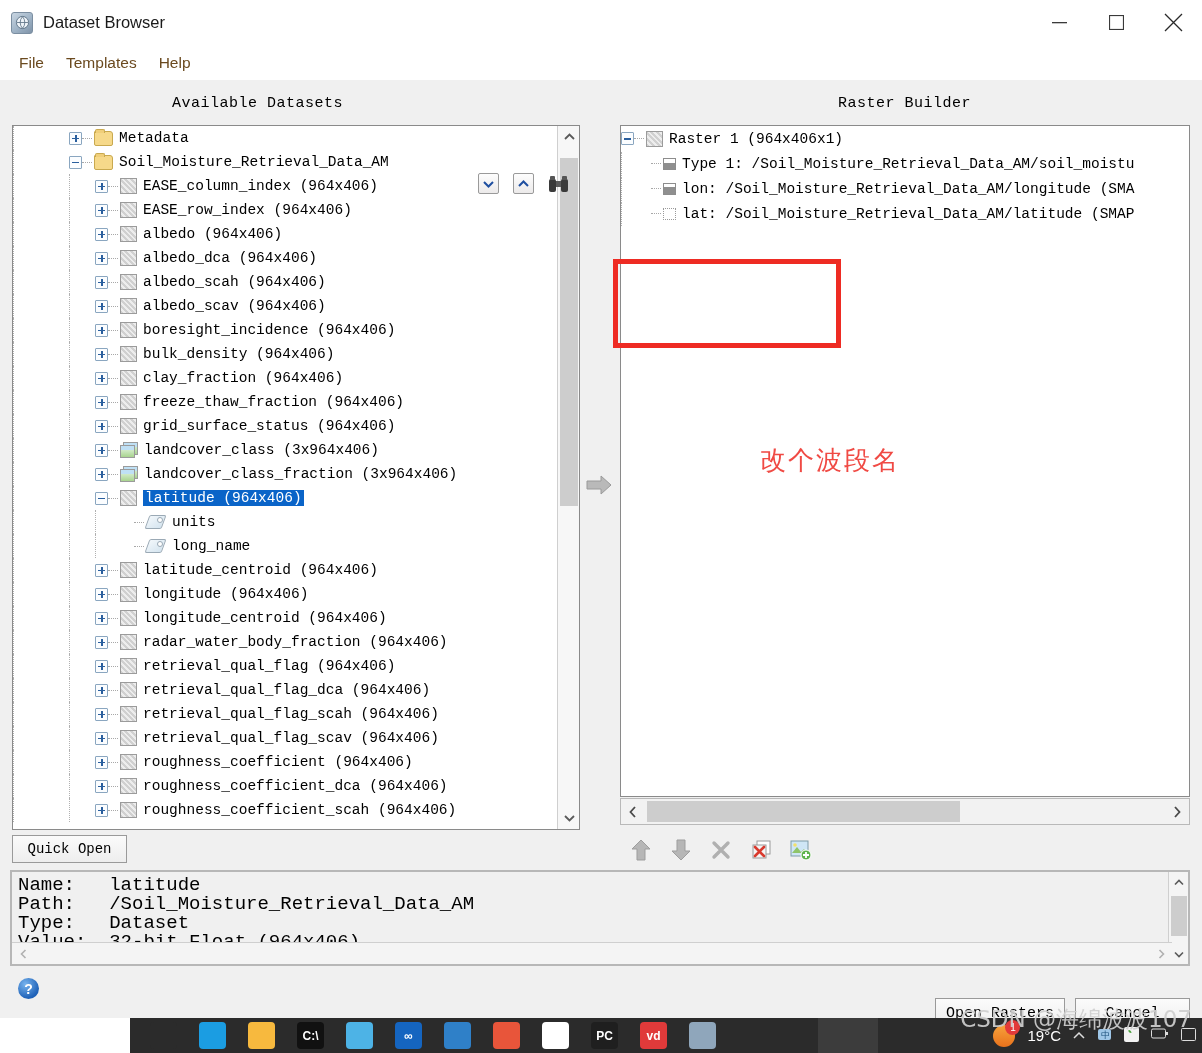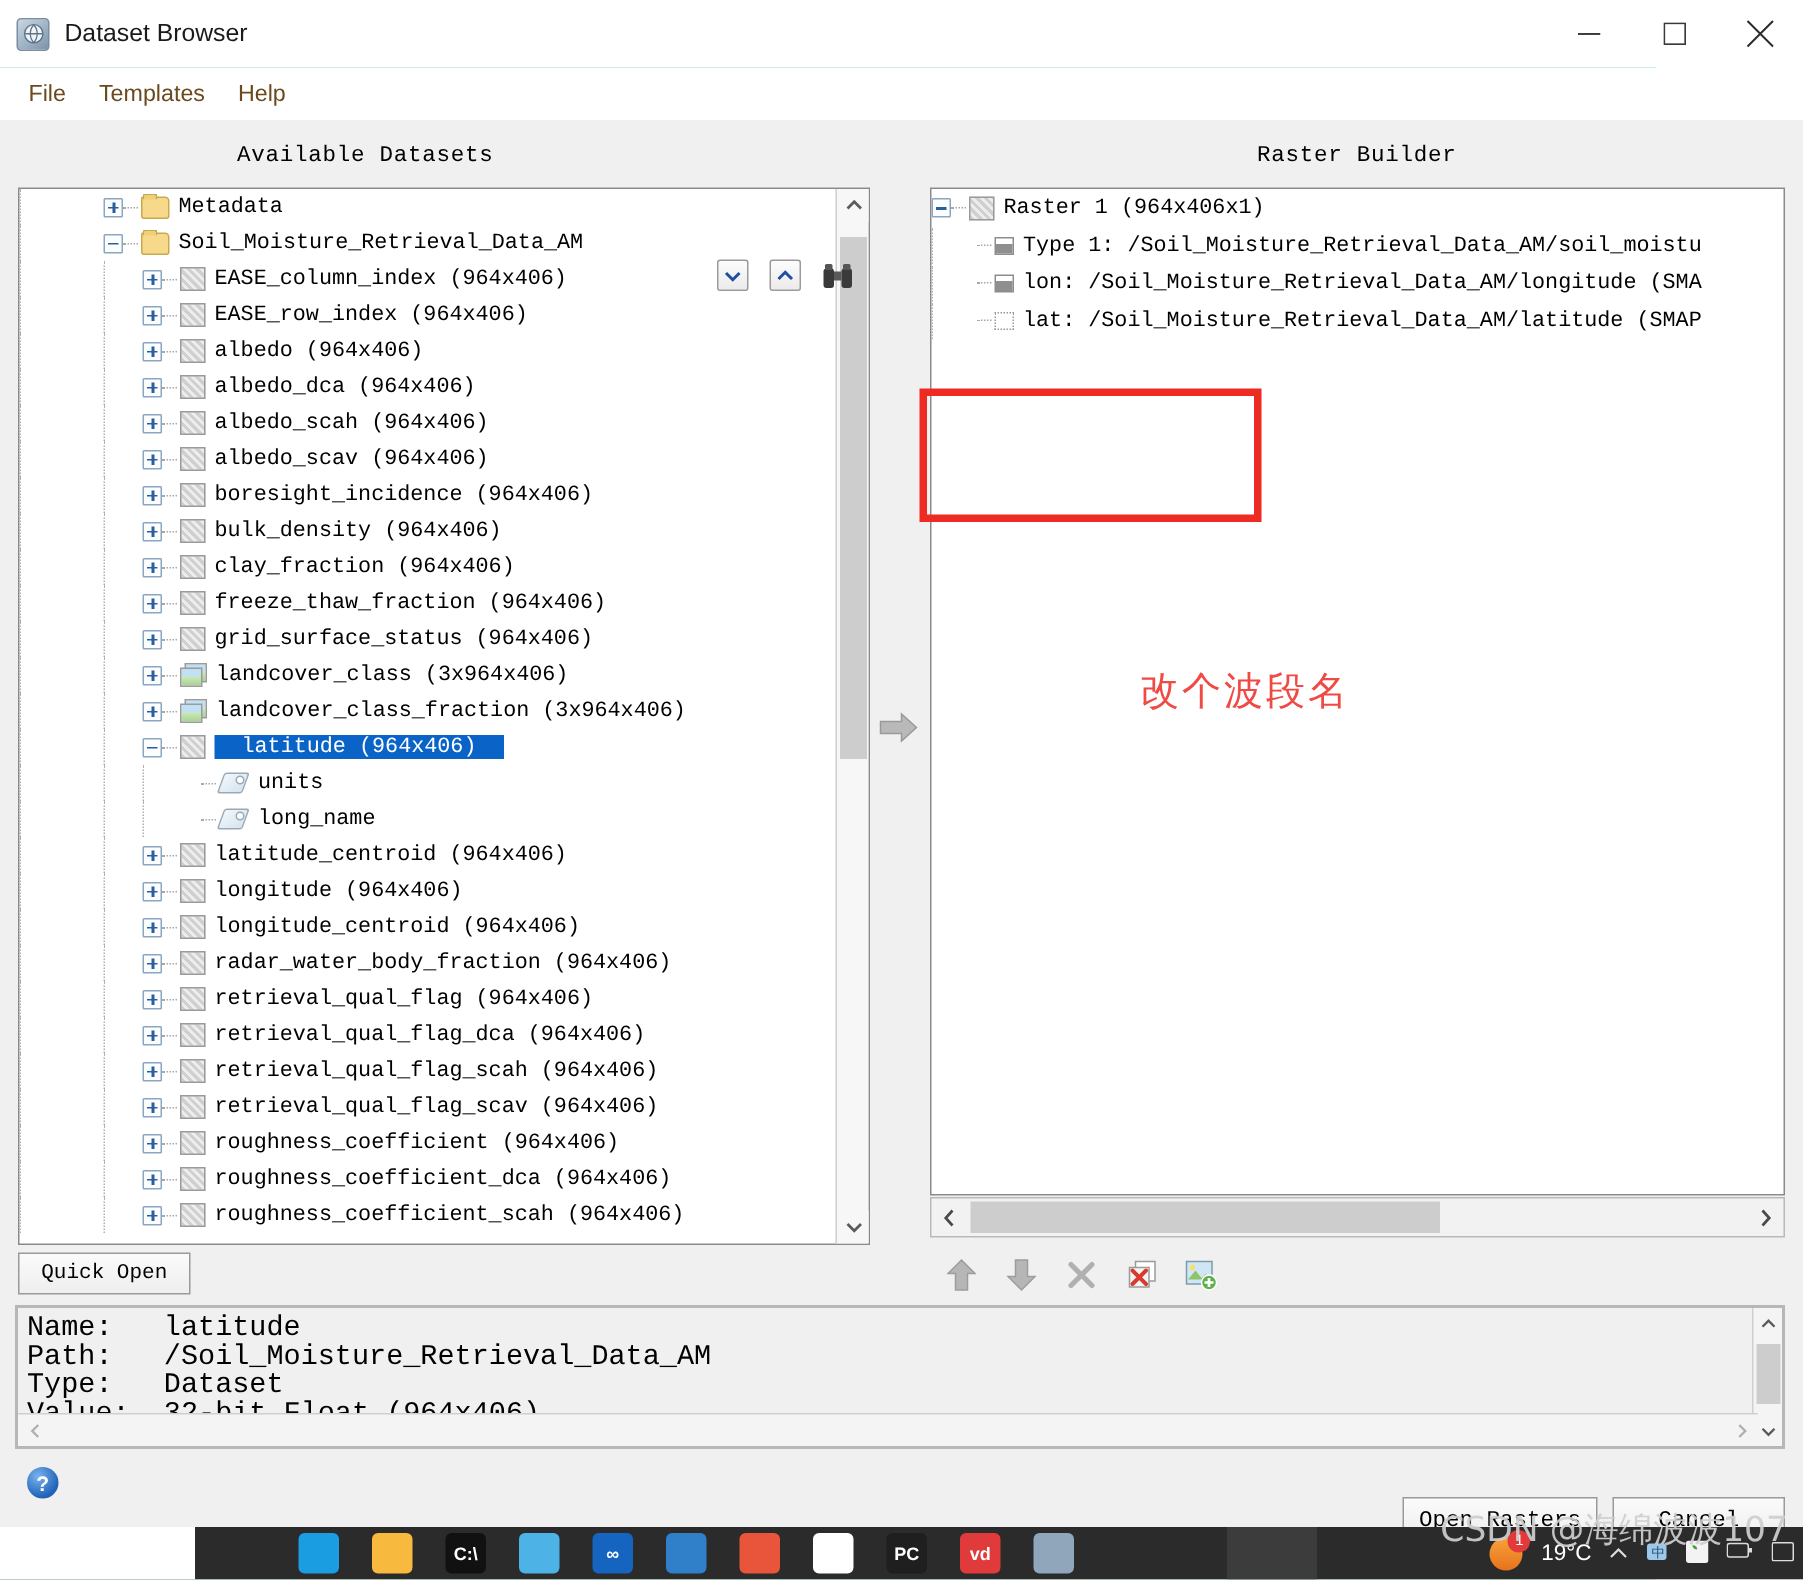--- a/index.html
+++ b/index.html
@@ -6,21 +6,21 @@
   html, body {
     margin: 0; padding: 0;
     width: 1202px; height: 1053px;
     overflow: hidden;
     background: #ffffff;
     font-family: "Liberation Sans", sans-serif;
   }
   .app {
     position: relative;
     width: 1104px; height: 1053px;
-    background: #22c55e;
+    background: #0c4a6e;
   }
 
   
   .titlebar {
     position: absolute; left: 0; top: 0;
     width: 1202px; height: 45px;
     background: #ffffff;
     border-bottom: none;
     display: flex; align-items: center;
   }
@@ -70,21 +70,21 @@
   }
 
   
   .panel-header {
     position: absolute;
     font-family: "Liberation Mono", monospace;
     font-size: 15px;
     color: #000;
     letter-spacing: .5px;
   }
-  #avail-header { left: 158px; top: 15px; }
+  #avail-header { left: 172px; top: 15px; }
   #raster-header { left: 838px; top: 15px; }
 
   
   .hdr-btn {
     position: absolute;
     width: 21px; height: 21px;
     background: linear-gradient(#fdfdfd,#eceaea);
     border: 1px solid #9a9a9a;
     border-radius: 2px;
     display:flex;align-items:center;justify-content:center;
@@ -111,21 +111,21 @@
     display: flex; align-items: center;
     height: 24px;
     font-family: "Liberation Mono", monospace;
     font-size: 14.5px;
     color: #000;
     white-space: nowrap;
   }
   .tnode .lbl { margin-left: 6px; }
   .tnode.sel .lbl {
     background: #0a64c8; color: #ffffff;
-    padding: 0 18px;
+    padding: 0 2px;
   }
   .expander {
     width: 13px; height: 13px; flex: 0 0 13px;
     border: 1px solid #8aa6c0;
     background: #fbfdff;
     position: relative;
     border-radius: 1px;
   }
   .expander::before {
     content:""; position:absolute; left:2px; top:5px;

